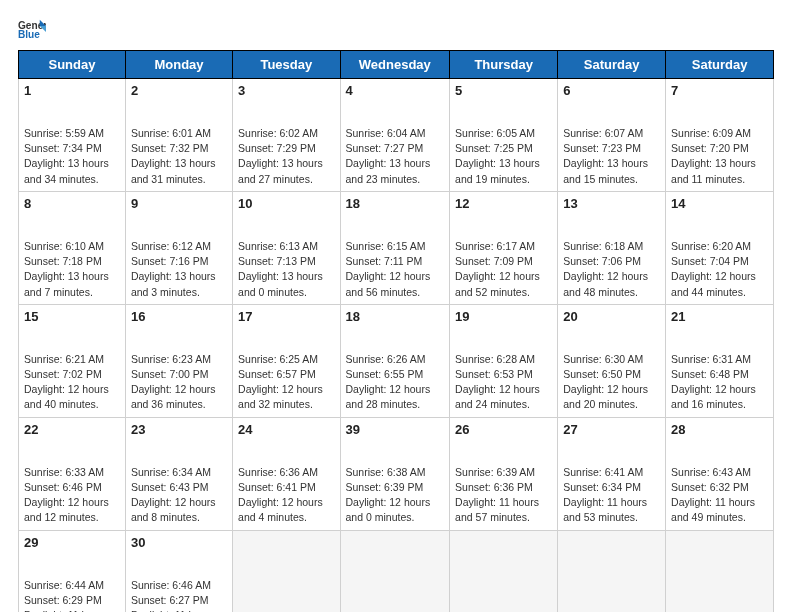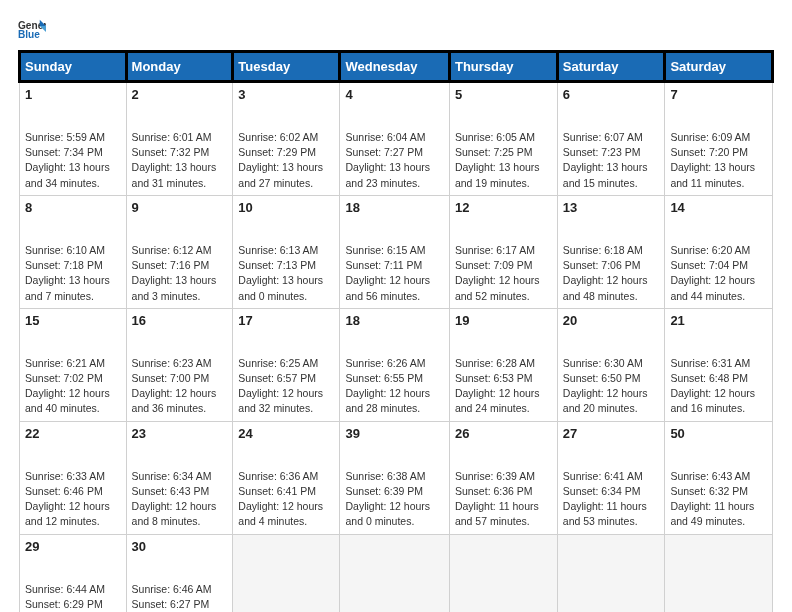--- a/index.html
+++ b/index.html
@@ -45,24 +45,24 @@
     }
     .calendar-table {
       width: 100%;
       border-collapse: collapse;
       font-size: 11px;
     }
     .calendar-table thead tr th {
       background: #1a6bb5;
       color: #fff;
       padding: 6px 4px;
-      text-align: left;
+      text-align: center;
       font-size: 13px;
       font-weight: bold;
-      border: 3px solid #000000;
+      border: 1px solid #000000;
     }
     .calendar-table tbody tr td {
       vertical-align: top;
       border: 1px solid #d0d0d0;
       padding: 4px 5px;
       min-height: 80px;
       background: #fff;
       width: 113px;
     }
     .calendar-table tbody tr td.empty {
@@ -285,21 +285,21 @@
             Sunrise: 6:39 AM<br>Sunset: 6:36 PM<br>Daylight: 11 hours and 57 minutes.
           </div>
         </td>
         <td>
           <span class="day-number">27</span>
           <div class="day-info">
             Sunrise: 6:41 AM<br>Sunset: 6:34 PM<br>Daylight: 11 hours and 53 minutes.
           </div>
         </td>
         <td>
-          <span class="day-number">50</span>
+          <span class="day-number">28</span>
           <div class="day-info">
             Sunrise: 6:43 AM<br>Sunset: 6:32 PM<br>Daylight: 11 hours and 49 minutes.
           </div>
         </td>
       </tr>
 
       <tr class="last-row">
         <td>
           <span class="day-number">29</span>
           <div class="day-info">

